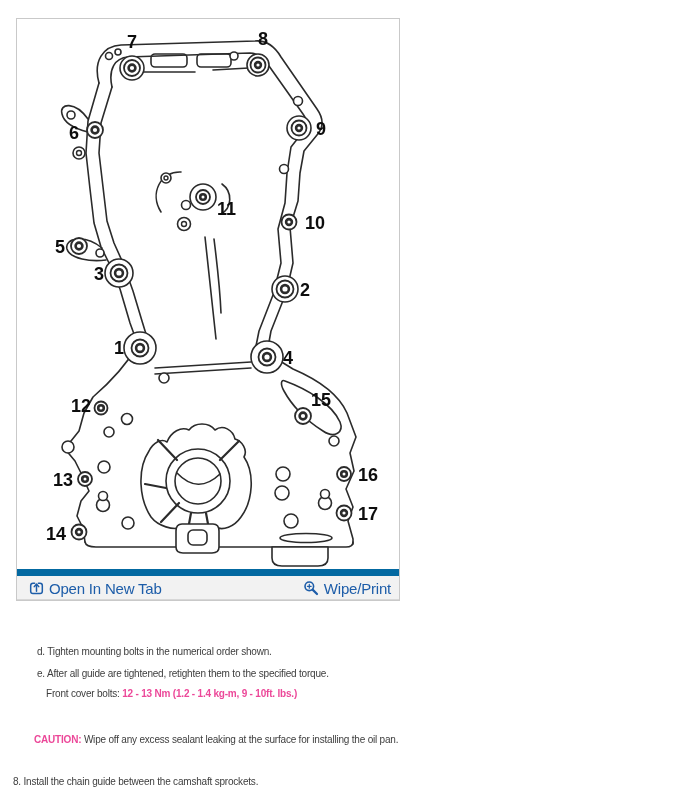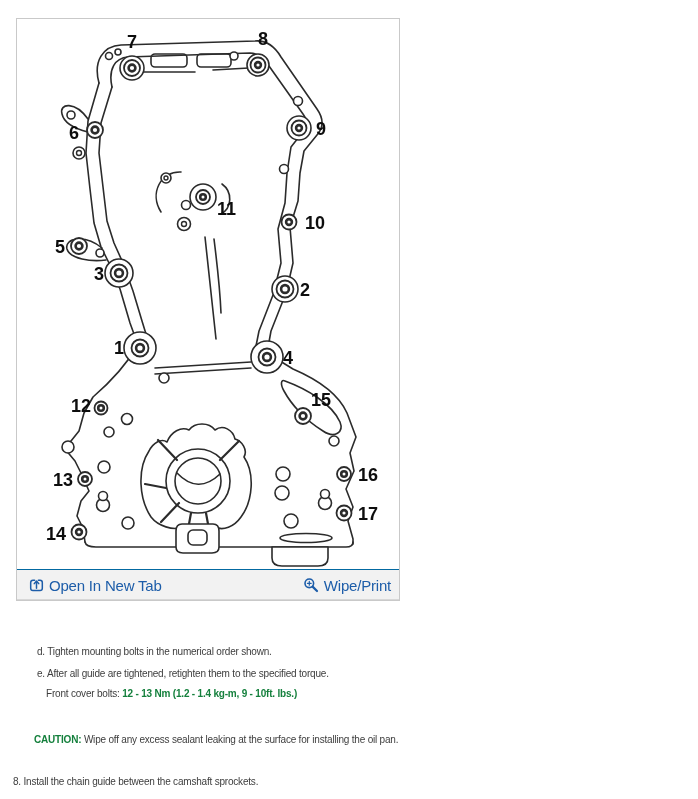--- a/index.html
+++ b/index.html
@@ -2,29 +2,29 @@
 <html><head>
 <meta charset="utf-8">
 <style>
   html,body{margin:0;padding:0;background:#fff;}
   body{width:698px;height:799px;position:relative;overflow:hidden;
        font-family:"Liberation Sans","DejaVu Sans",sans-serif;color:#3d3d3d;}
   .panel{position:absolute;left:16px;top:18px;width:384px;height:583px;
          border:1px solid #c9c9c9;background:#fff;box-sizing:border-box;}
   .diagram-wrap{position:absolute;left:0;top:0;width:382px;height:550px;background:#fff;}
   .figure-footer{position:absolute;left:0;bottom:0;width:100%;height:31px;
-         background:#f2f2f2;border-top:1px solid #0369a1;box-sizing:border-box;
+         background:#f2f2f2;border-top:7px solid #0369a1;box-sizing:border-box;
          display:flex;align-items:center;justify-content:space-between;
          padding:0 8px 0 12px;box-shadow:inset 0 -1px 0 #d7d7d7;}
   .flink{display:flex;align-items:center;gap:5px;color:#1d5da9;font-size:15px;
          letter-spacing:-0.2px;cursor:pointer;text-decoration:none;}
   .flink svg{display:block;}
   .instructions{position:absolute;left:0;top:0;width:698px;}
   .tline{position:absolute;font-size:10px;letter-spacing:-0.2px;color:#3d3d3d;white-space:nowrap;}
-  .b{font-weight:bold;color:#15803d;margin-top:48px;}
+  .b{font-weight:bold;color:#ec4899;margin-top:48px;}
   text.bolt-label{font-family:"Liberation Sans","DejaVu Sans",sans-serif;
          font-weight:bold;font-size:18px;fill:#0d0d0d;}
 </style>
 </head>
 <body>
 
 <div class="panel">
   <div class="diagram-wrap">
     <svg id="diagram-svg" width="382" height="550" viewBox="16 18 382 550" xmlns="http://www.w3.org/2000/svg">
       <g fill="none" stroke="#2b2b2b" stroke-width="1.6" stroke-linecap="round" stroke-linejoin="round">

